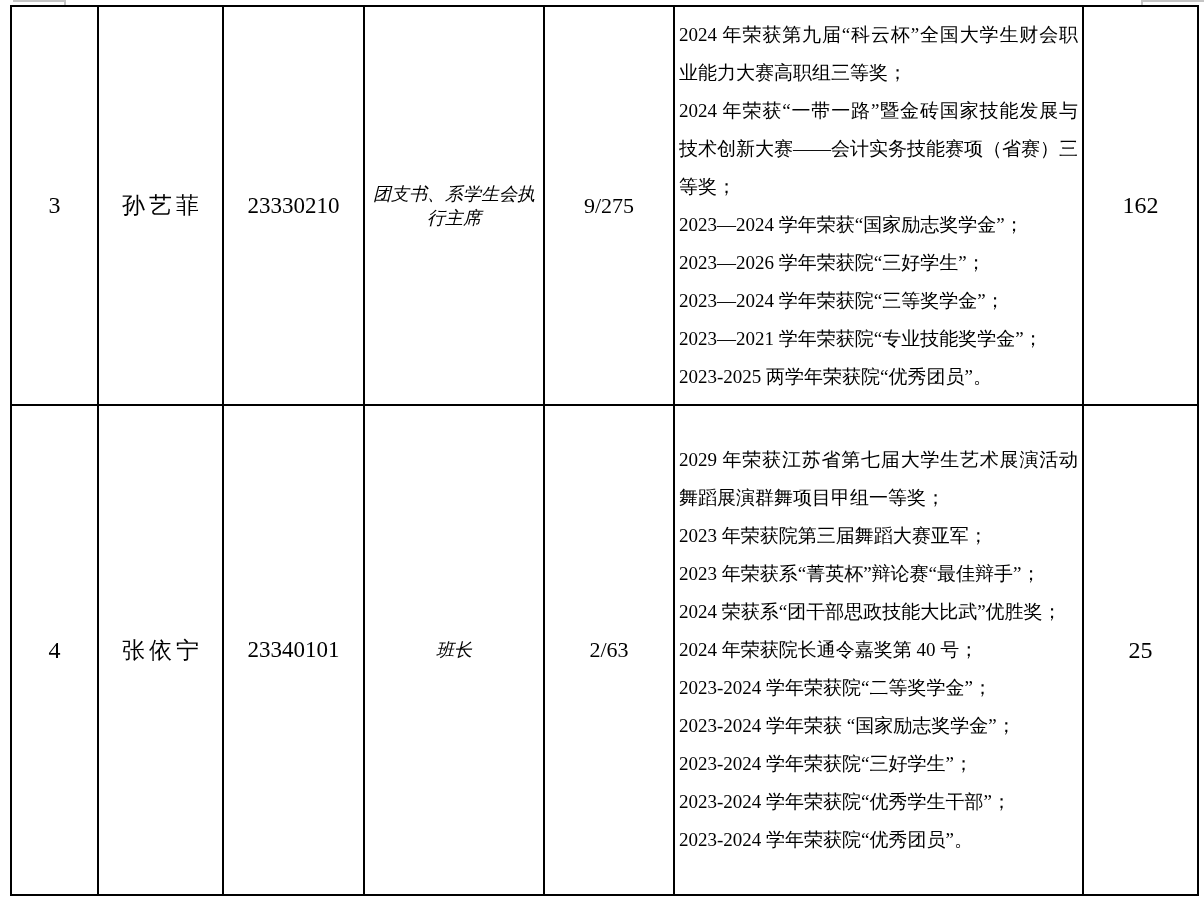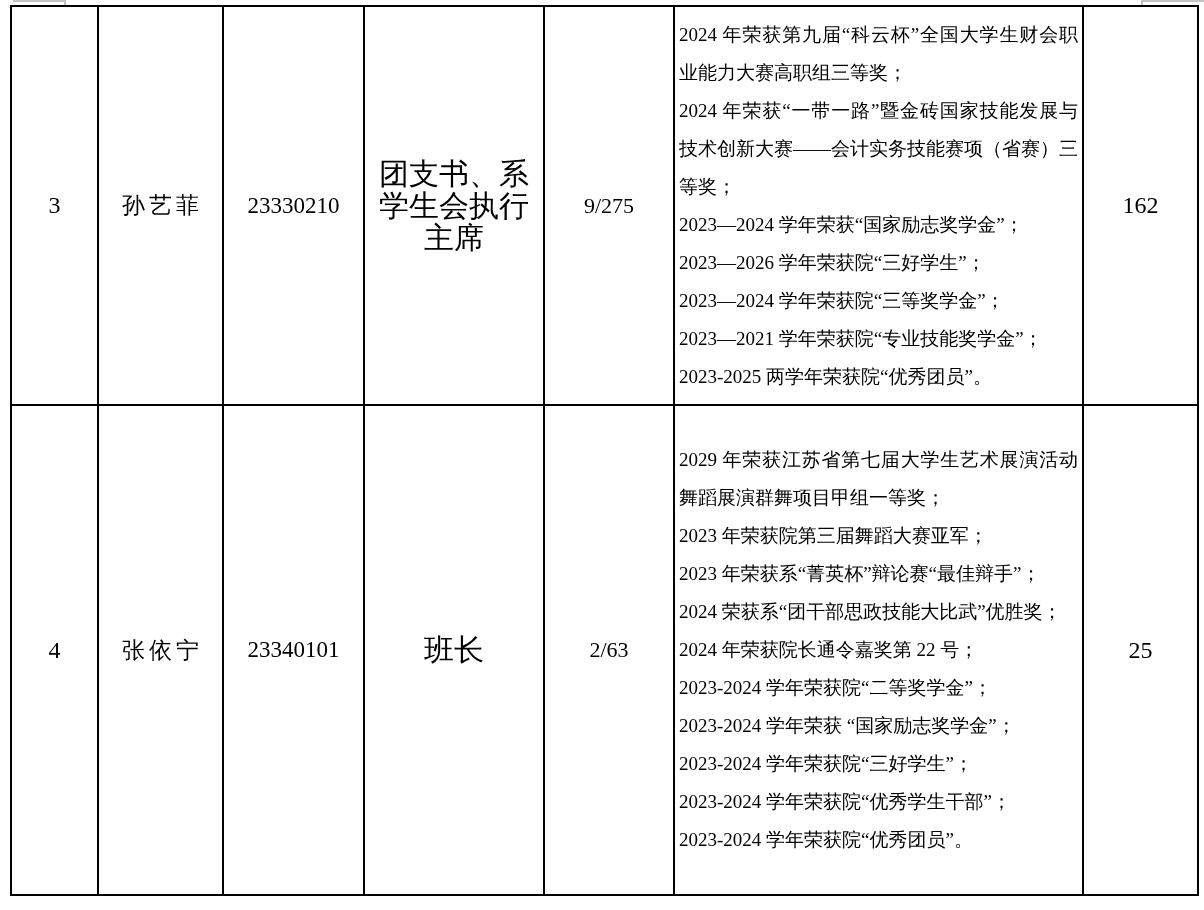--- a/index.html
+++ b/index.html
@@ -36,21 +36,21 @@
     text-align: center;
     padding: 4px;
     overflow: hidden;
   }
   tr.row-a { height: 399px; }
   tr.row-b { height: 490px; }
 
   td.cell-index { font-size: 24px; }
   td.cell-name  { font-size: 23px; letter-spacing: 4px; text-indent: 4px; }
   td.cell-sid   { font-size: 23px; border-radius: 25px; }
-  td.cell-pos   { font-size: 30px; line-height: 32px; padding: 2px 10px; }
+  td.cell-pos   { font-size: 18px; line-height: 24px; padding: 2px 10px; font-style: italic; }
   td.cell-rank  { font-size: 22px; }
   td.cell-score { font-size: 24px; margin-left: 24px; }
 
   td.cell-awards {
     vertical-align: middle;
     text-align: left;
     padding: 6px 7px 6px 8px;
   }
   .award-line {
     font-size: 19px;
@@ -104,21 +104,21 @@
         <td class="cell-name">张依宁</td>
         <td class="cell-sid">23340101</td>
         <td class="cell-pos">班长</td>
         <td class="cell-rank">2/63</td>
         <td class="cell-awards">
           <div>
               <div class="award-line">2029 年荣获江苏省第七届大学生艺术展演活动舞蹈展演群舞项目甲组一等奖；</div>
               <div class="award-line">2023 年荣获院第三届舞蹈大赛亚军；</div>
               <div class="award-line">2023 年荣获系“菁英杯”辩论赛“最佳辩手”；</div>
               <div class="award-line">2024 荣获系“团干部思政技能大比武”优胜奖；</div>
-              <div class="award-line">2024 年荣获院长通令嘉奖第 22 号；</div>
+              <div class="award-line">2024 年荣获院长通令嘉奖第 40 号；</div>
               <div class="award-line">2023-2024 学年荣获院“二等奖学金”；</div>
               <div class="award-line">2023-2024 学年荣获 “国家励志奖学金”；</div>
               <div class="award-line">2023-2024 学年荣获院“三好学生”；</div>
               <div class="award-line">2023-2024 学年荣获院“优秀学生干部”；</div>
               <div class="award-line">2023-2024 学年荣获院“优秀团员”。</div>
             </div>
         </td>
         <td class="cell-score">25</td>
       </tr>
     </tbody>

